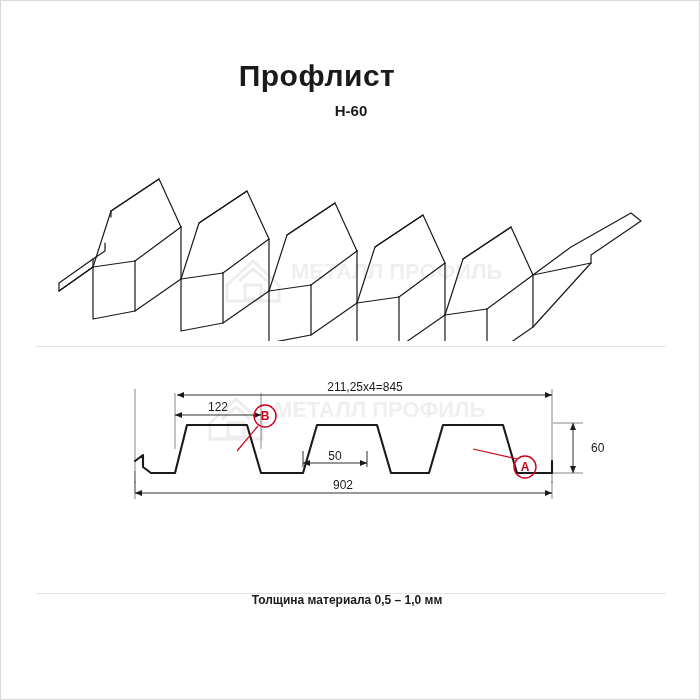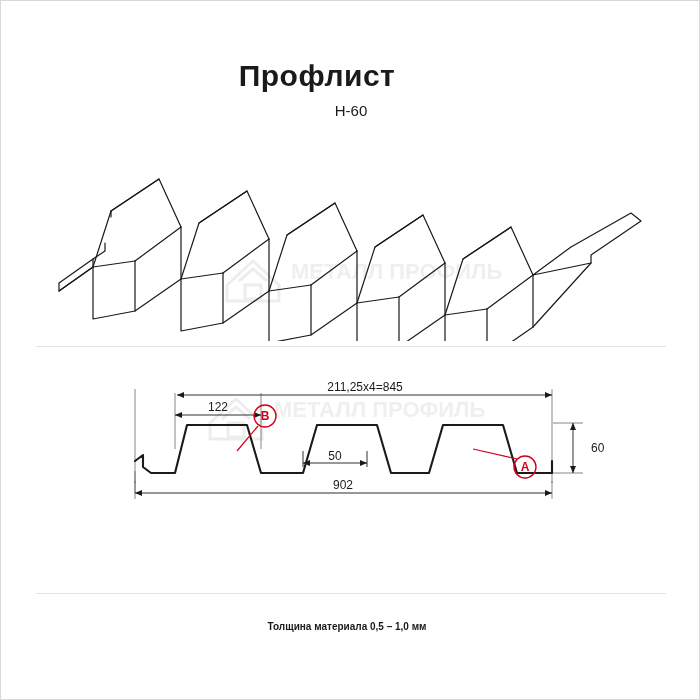--- a/index.html
+++ b/index.html
@@ -32,30 +32,30 @@
     letter-spacing: 0.5px;
     color: #1a1a1a;
   }
   .subtitle {
     position: absolute;
     top: 101px;
     left: 0;
     width: 700px;
     text-align: center;
     font-size: 15px;
-    font-weight: normal;
+    font-weight: bold;
     color: #1a1a1a;
   }
   .footer-note {
     position: absolute;
-    top: 620px;
+    top: 592px;
     left: 0;
     width: 692px;
     text-align: center;
-    font-size: 10px;
+    font-size: 12px;
     font-weight: bold;
     color: #1a1a1a;
   }
   .divider {
     position: absolute;
     left: 35px;
     width: 630px;
     height: 1px;
     background: #e2e2e2;
   }

